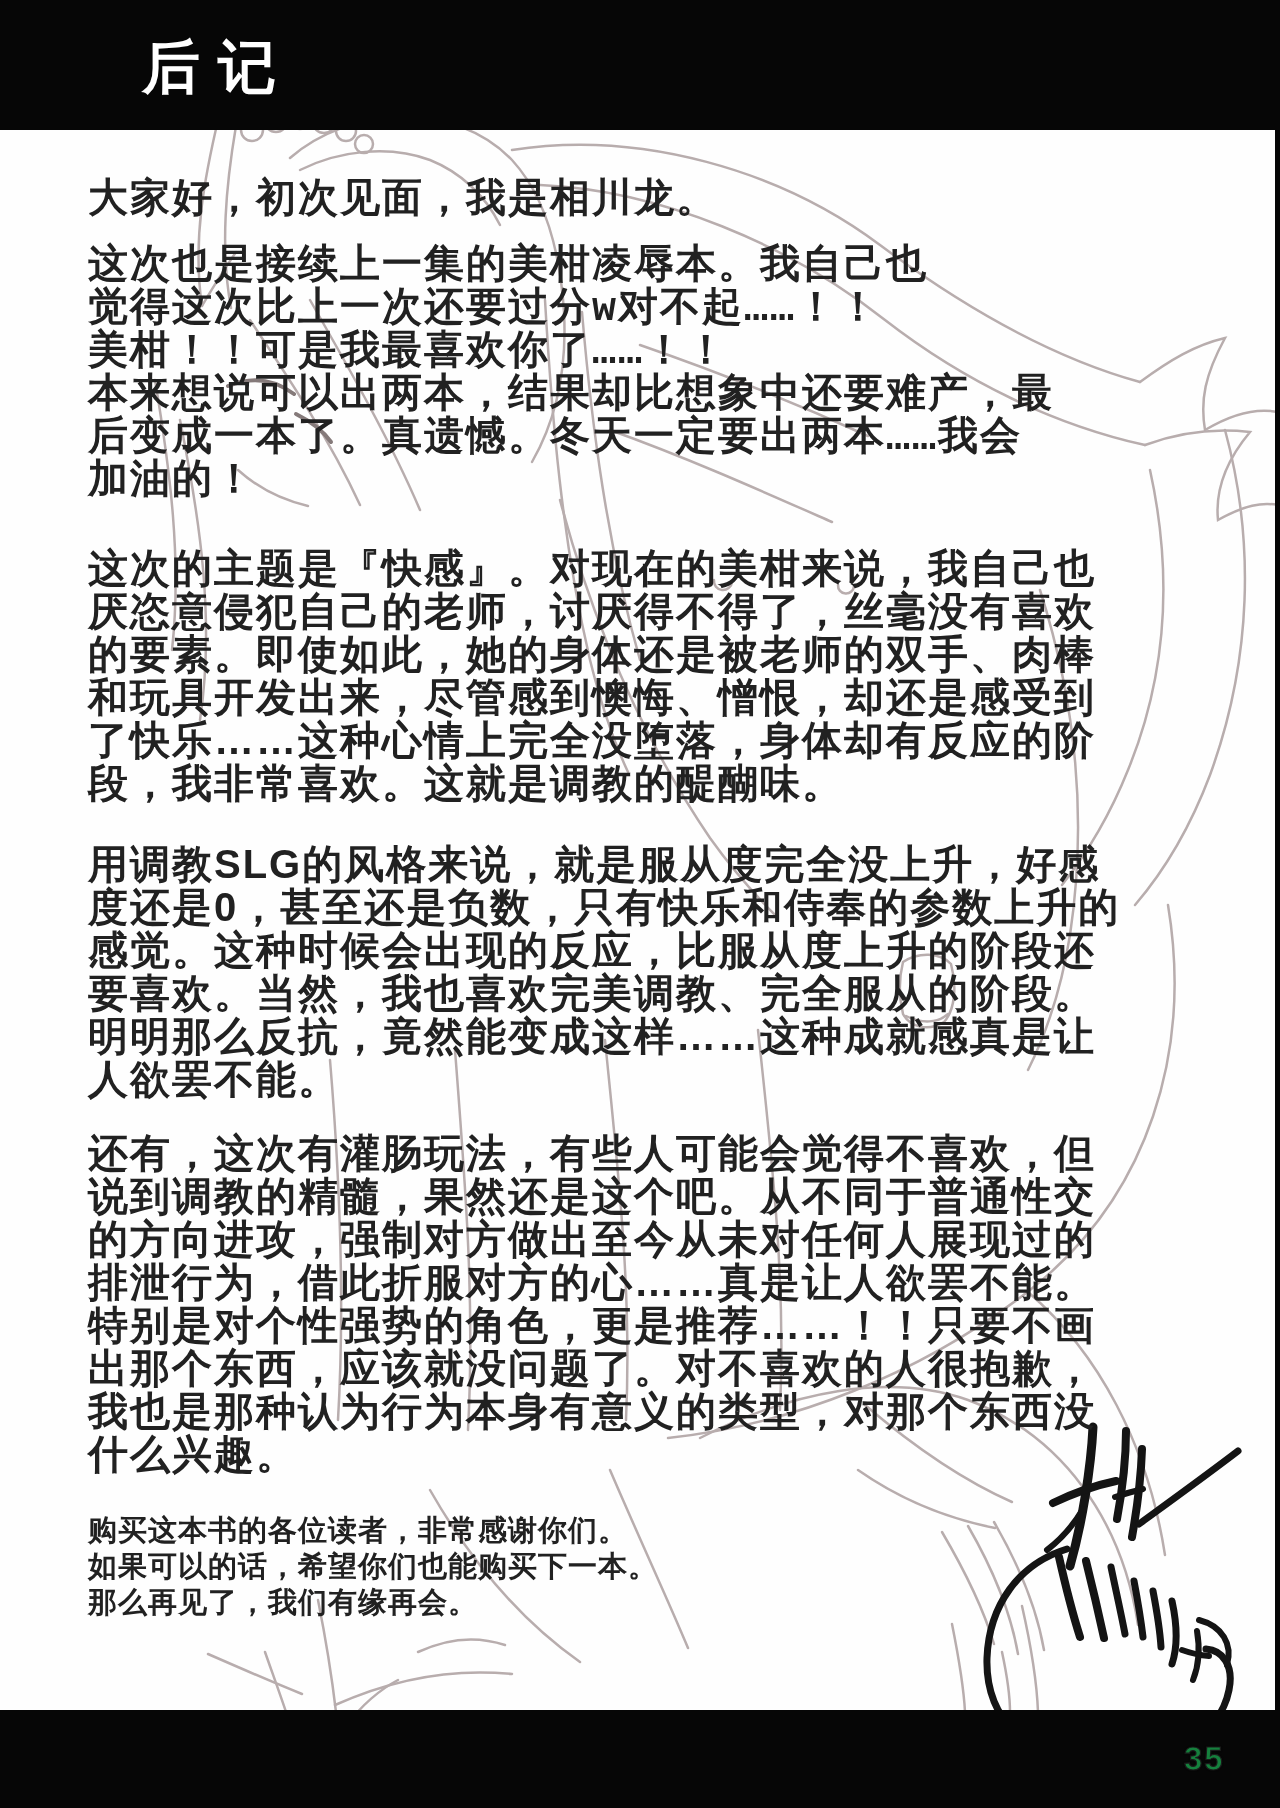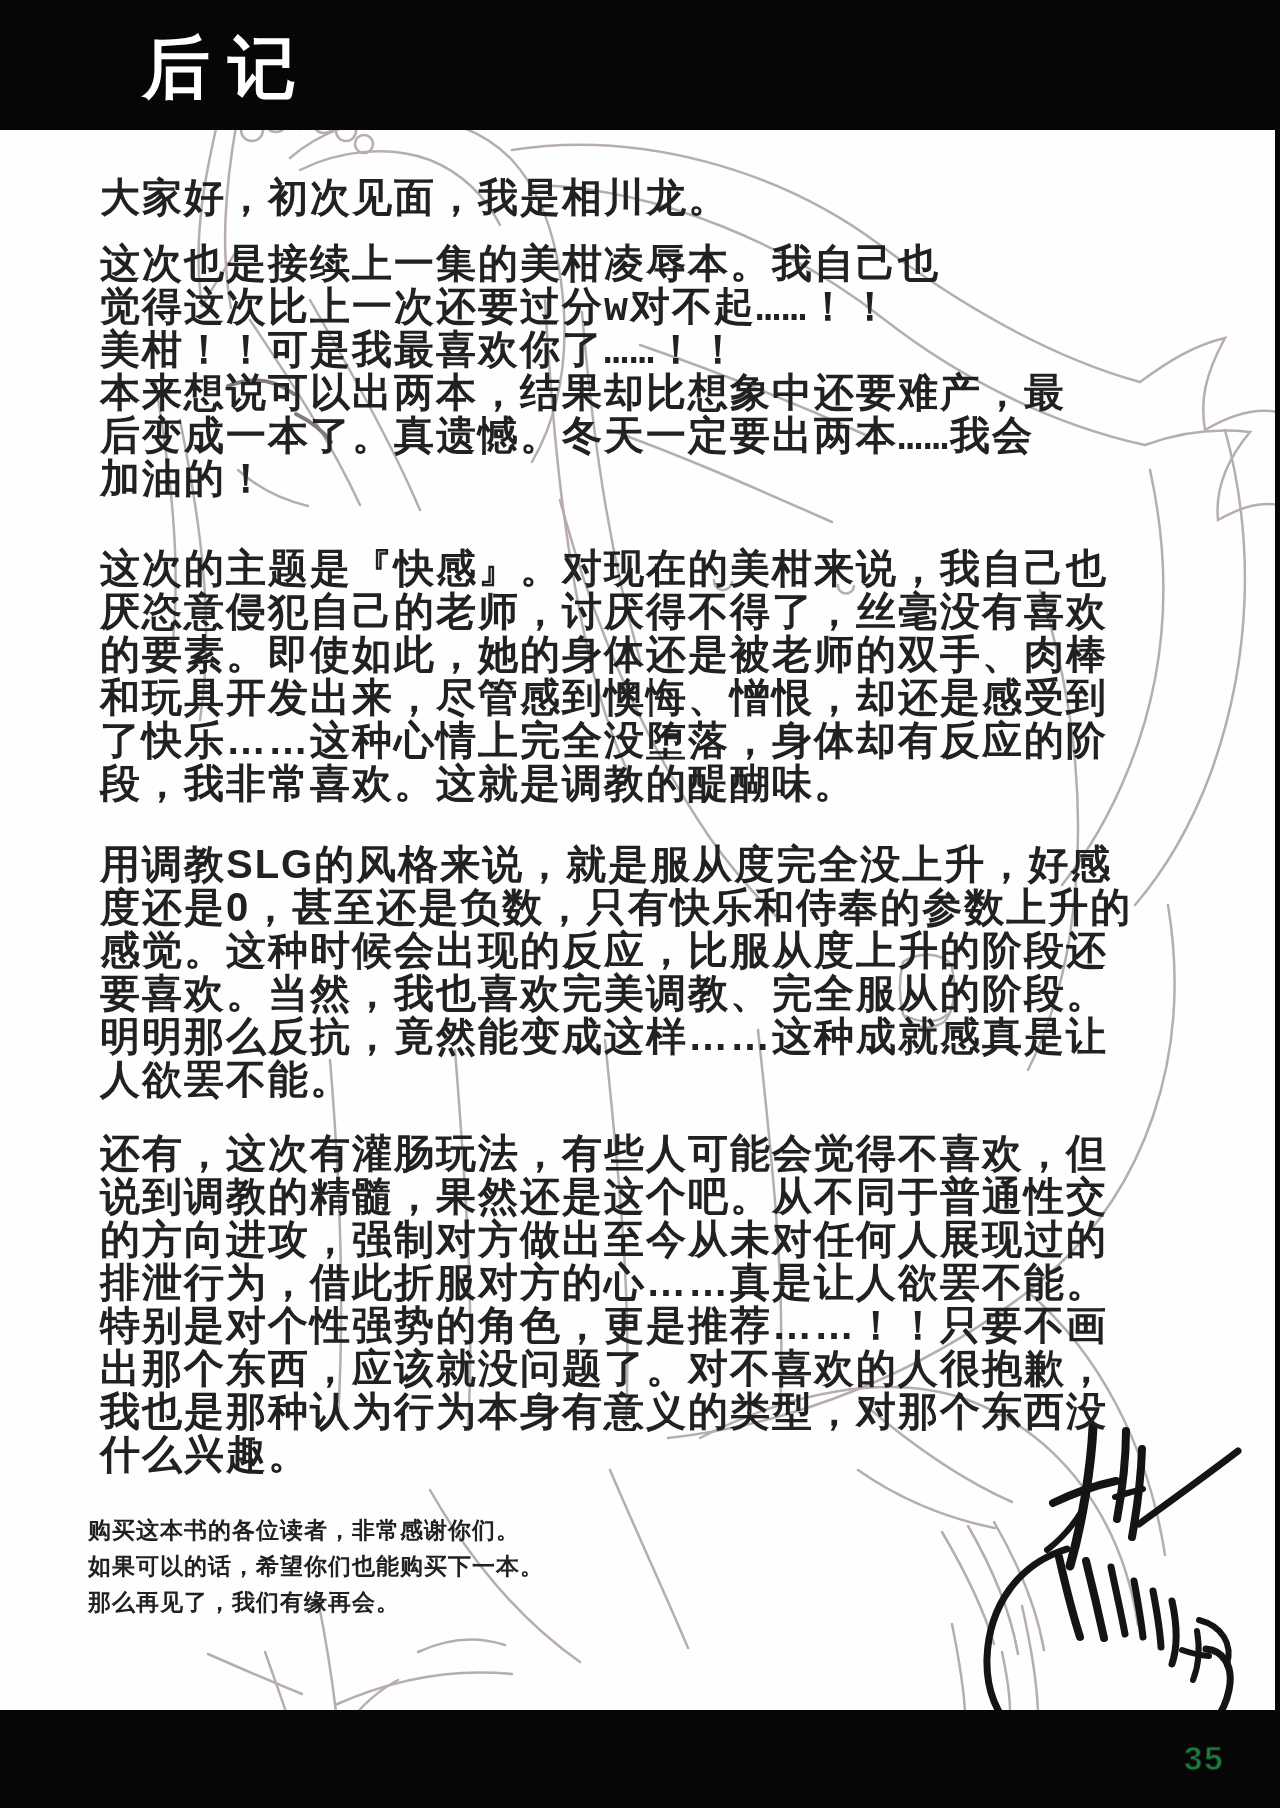--- a/index.html
+++ b/index.html
@@ -18,37 +18,37 @@
   .bar{
     position:absolute;left:0;width:1280px;background:#060606;z-index:5;
   }
   .bar.top{top:0;height:130px;}
   .bar.bottom{top:1710px;height:98px;}
   .side-border{
     position:absolute;top:0;right:0;width:5px;height:1808px;background:#060606;z-index:6;
   }
   .page-title{
     position:absolute;left:142px;top:30px;margin:0;
-    font-size:68px;line-height:74px;font-weight:600;
+    font-size:58px;line-height:74px;font-weight:600;
     color:#ffffff;letter-spacing:18px;
   }
   .para{
-    position:absolute;left:100px;
+    position:absolute;left:88px;
     font-size:40px;line-height:43px;font-weight:600;
     letter-spacing:2px;color:#212121;
     white-space:pre;z-index:3;
   }
   .para.p1{top:176px;}
   .para.p2{top:245px;font-family:Liberation Mono, monospace;}
   .para.p3{top:547px;}
   .para.p4{top:843px;}
   .para.p5{top:1132px;}
   .closing{
     position:absolute;left:88px;top:1512px;
-    font-size:23px;line-height:36px;font-weight:600;
+    font-size:29px;line-height:36px;font-weight:600;
     letter-spacing:1px;color:#212121;
     white-space:pre;z-index:3;
   }
   .page-number{
     position:absolute;left:1184px;top:1740px;z-index:7;
     font-size:33px;font-weight:bold;color:#15803d;
     letter-spacing:2px;
     -webkit-text-stroke:1.2px #1a1a1a;
     text-shadow:0 0 2px rgba(0,0,0,.6);
   }

